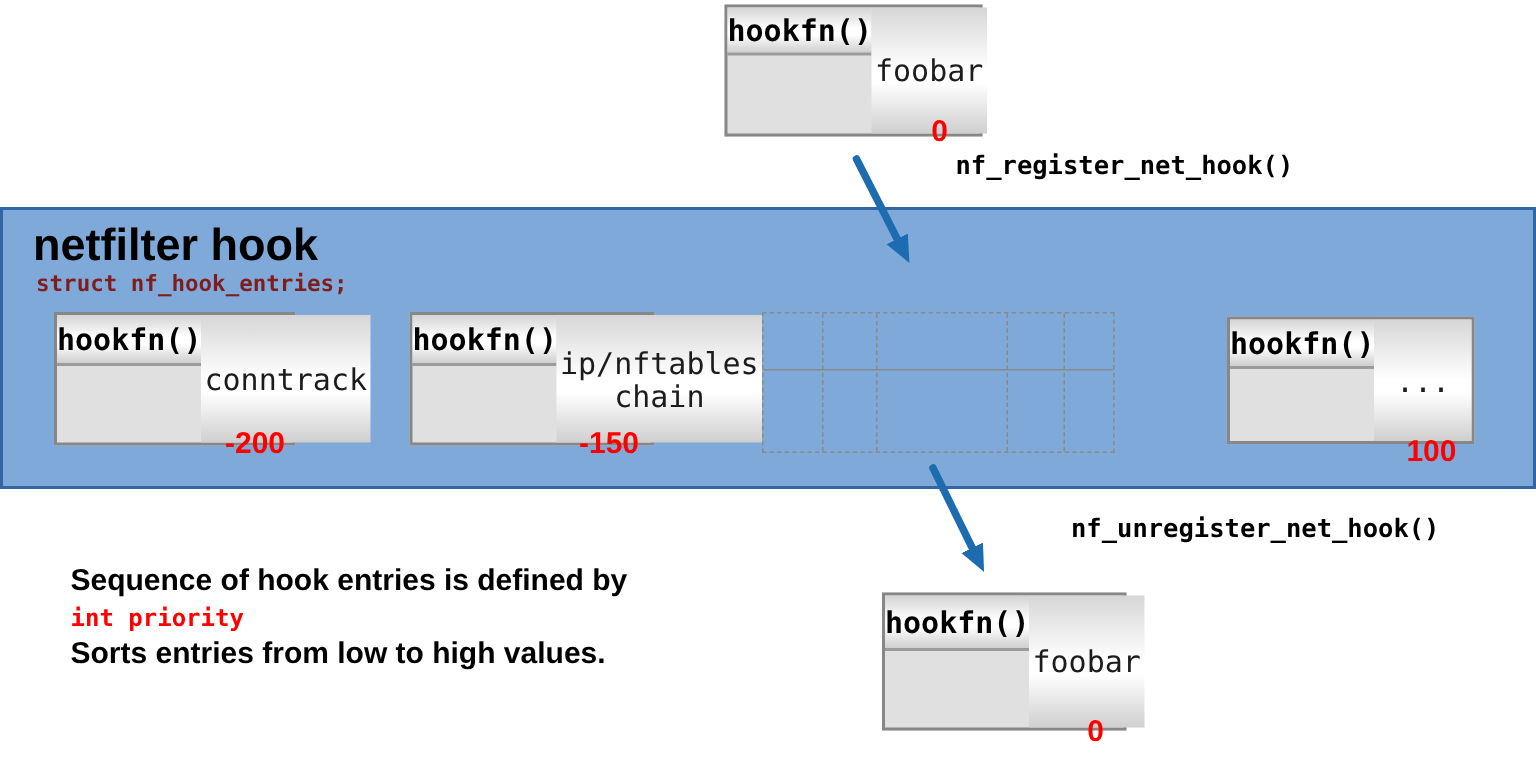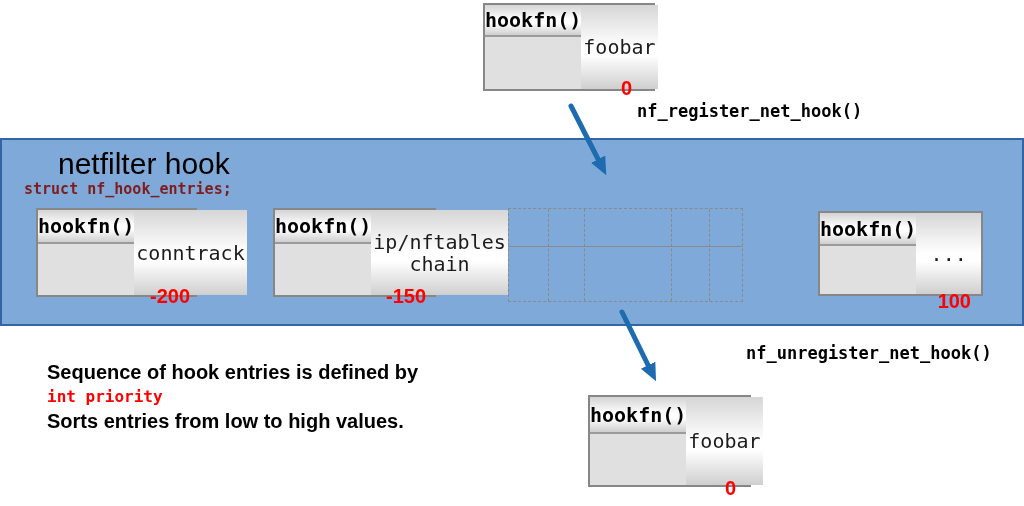--- a/index.html
+++ b/index.html
@@ -6,22 +6,22 @@
   .canvas{
     position:relative;width:1024px;height:506px;background:#ffffff;
     font-family:"Liberation Sans",sans-serif;overflow:hidden;
   }
   
   .band{
     position:absolute;left:0;top:138px;width:1024px;height:188px;
     box-sizing:border-box;background:#7FA9D8;border:2px solid #3465A4;z-index:1;
   }
   .band-title{
-    position:absolute;left:20px;top:9px;font-size:30px;font-weight:normal;
-    color:#000;line-height:30px;letter-spacing:0px;margin-left:36px;
+    position:absolute;left:20px;top:9px;font-size:30px;font-weight:bold;
+    color:#000;line-height:30px;letter-spacing:0px;
   }
   .band-subtitle{
     position:absolute;left:22px;top:40px;
     font-family:"DejaVu Sans Mono",monospace;font-weight:bold;font-size:15px;color:#7f1d1d;
   }
   
   .hookbox{
     position:absolute;box-sizing:border-box;border:2px solid #878787;
     display:flex;flex-direction:row;z-index:3;
     background:#e0e0e0;
@@ -65,25 +65,25 @@
   .slot-grid .vline{position:absolute;top:0;bottom:0;width:0;border-left:1px dashed #8a8a8a;}
   .slot-grid .v1{left:39px;} .slot-grid .v2{left:75px;}
   .slot-grid .v3{left:162px;} .slot-grid .v4{left:200px;}
   .slot-grid .hline{position:absolute;left:0;right:0;top:37px;height:0;border-top:1px solid #8a8a8a;}
   
   .api-label{
     position:absolute;font-family:"DejaVu Sans Mono",monospace;font-weight:bold;
     font-size:17px;color:#000;white-space:nowrap;z-index:5;margin-left:41px;
   }
   #register-label{left:596px;top:101px;}
-  #unregister-label{left:705px;top:343px;}
+  #unregister-label{left:673px;top:343px;}
   
   .arrows{position:absolute;left:0;top:0;width:1024px;height:506px;z-index:4;pointer-events:none;}
   
-  .note{position:absolute;left:47px;top:360px;z-index:2;}
+  .note{position:absolute;left:47px;top:375px;z-index:2;}
   .note-line{font-size:20px;font-weight:bold;color:#000;line-height:25px;white-space:nowrap;}
   .note-mono{font-family:"DejaVu Sans Mono",monospace;font-size:16px;font-weight:bold;color:#FF0000;line-height:24px;white-space:nowrap;}
 </style>
 </head>
 <body>
 
 <div class="canvas">
 
   <svg class="arrows" viewBox="0 0 1024 506">
     <defs>

